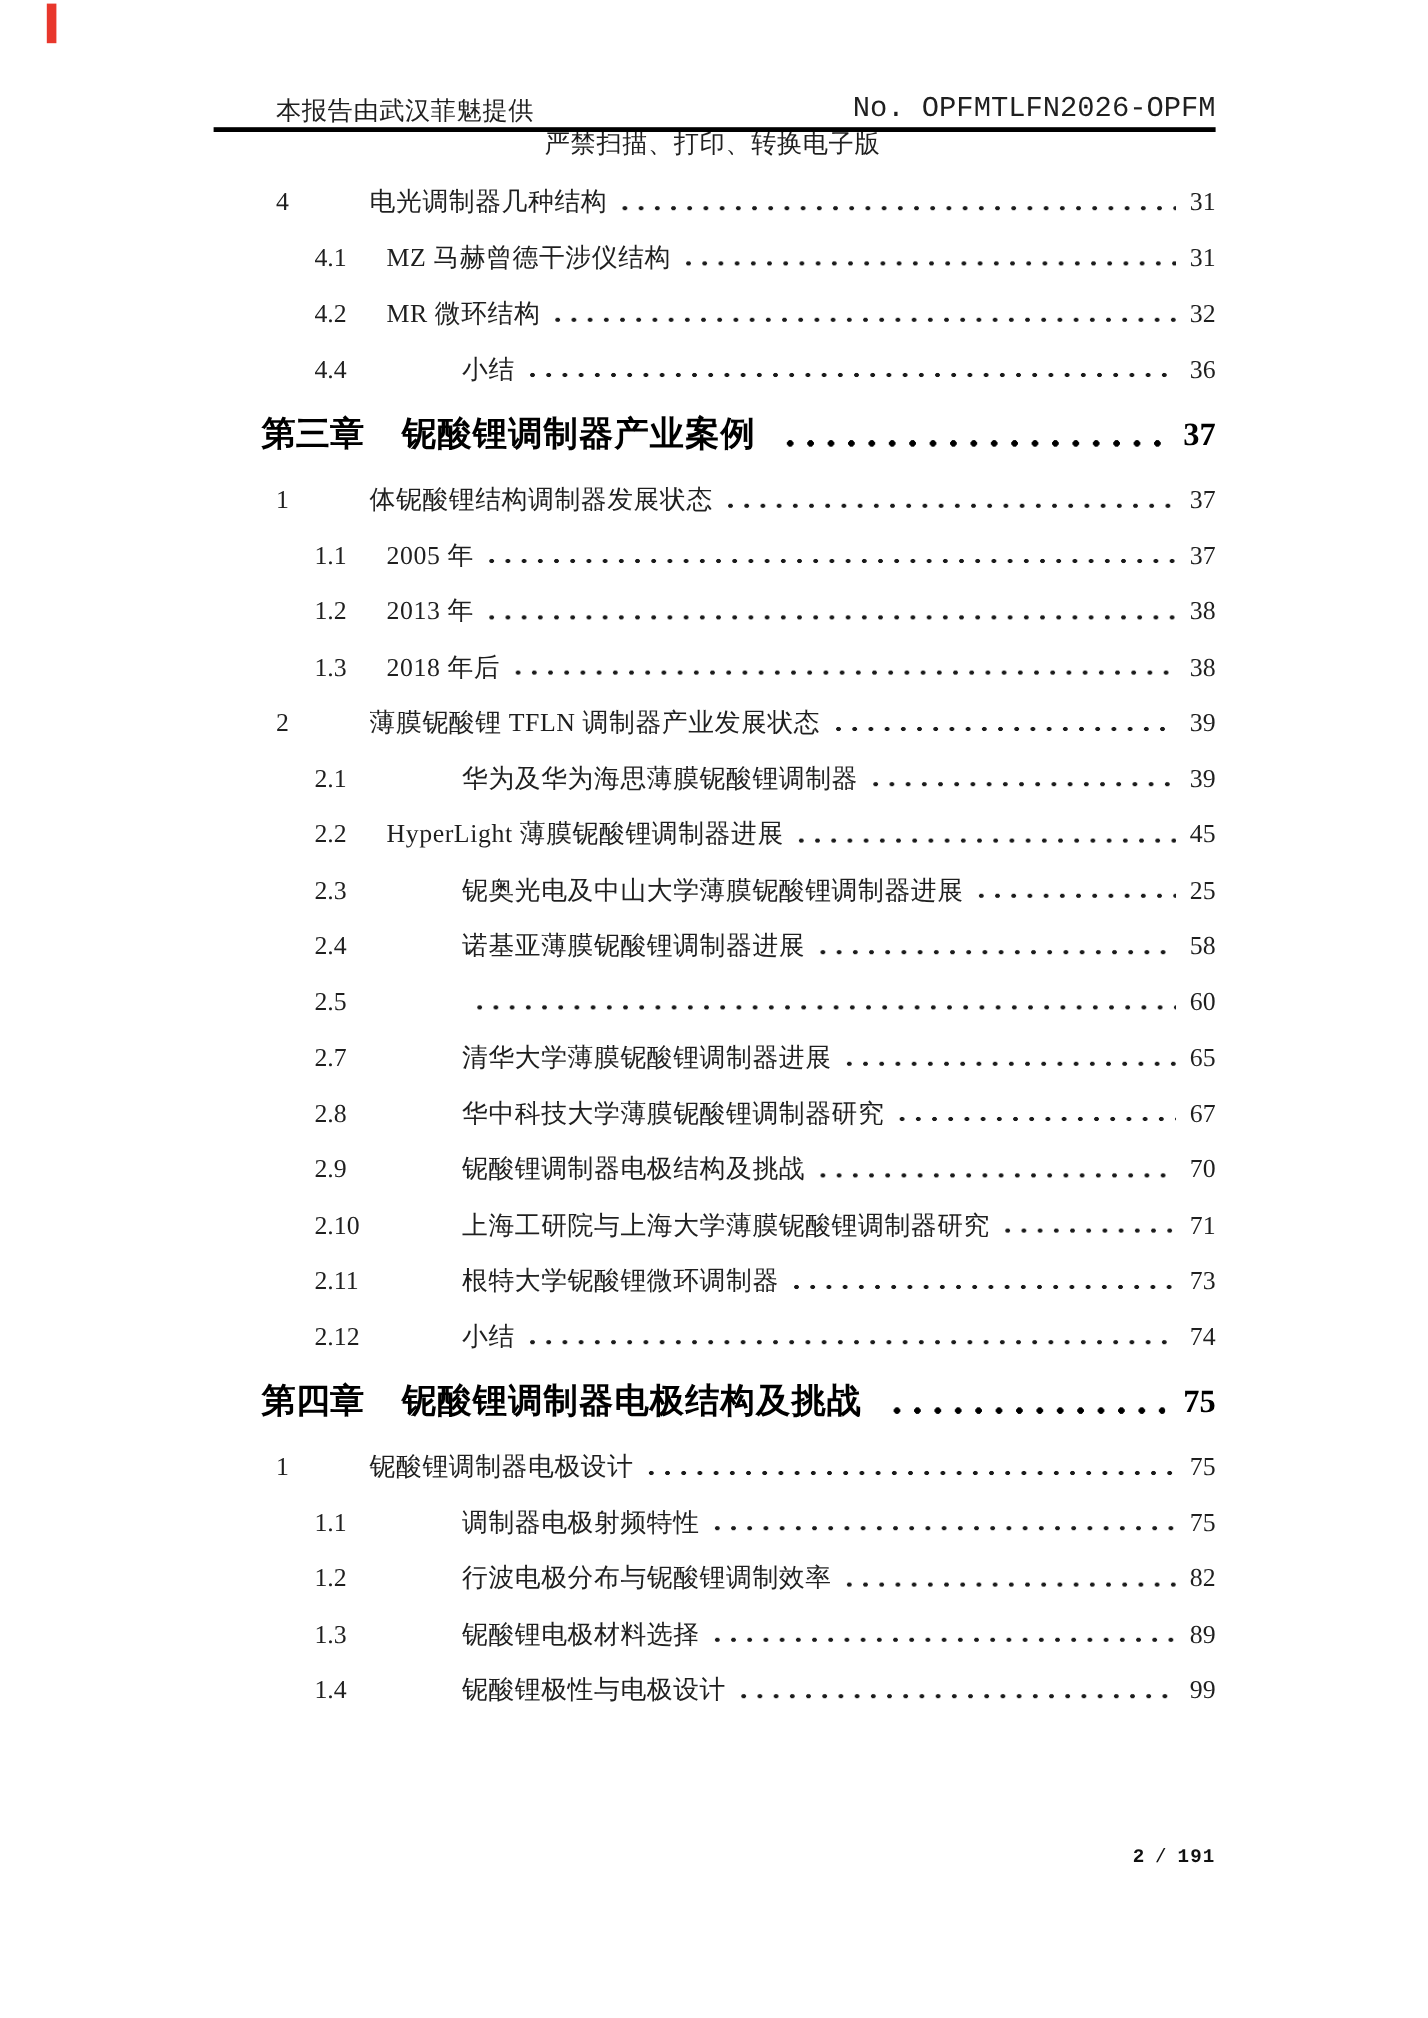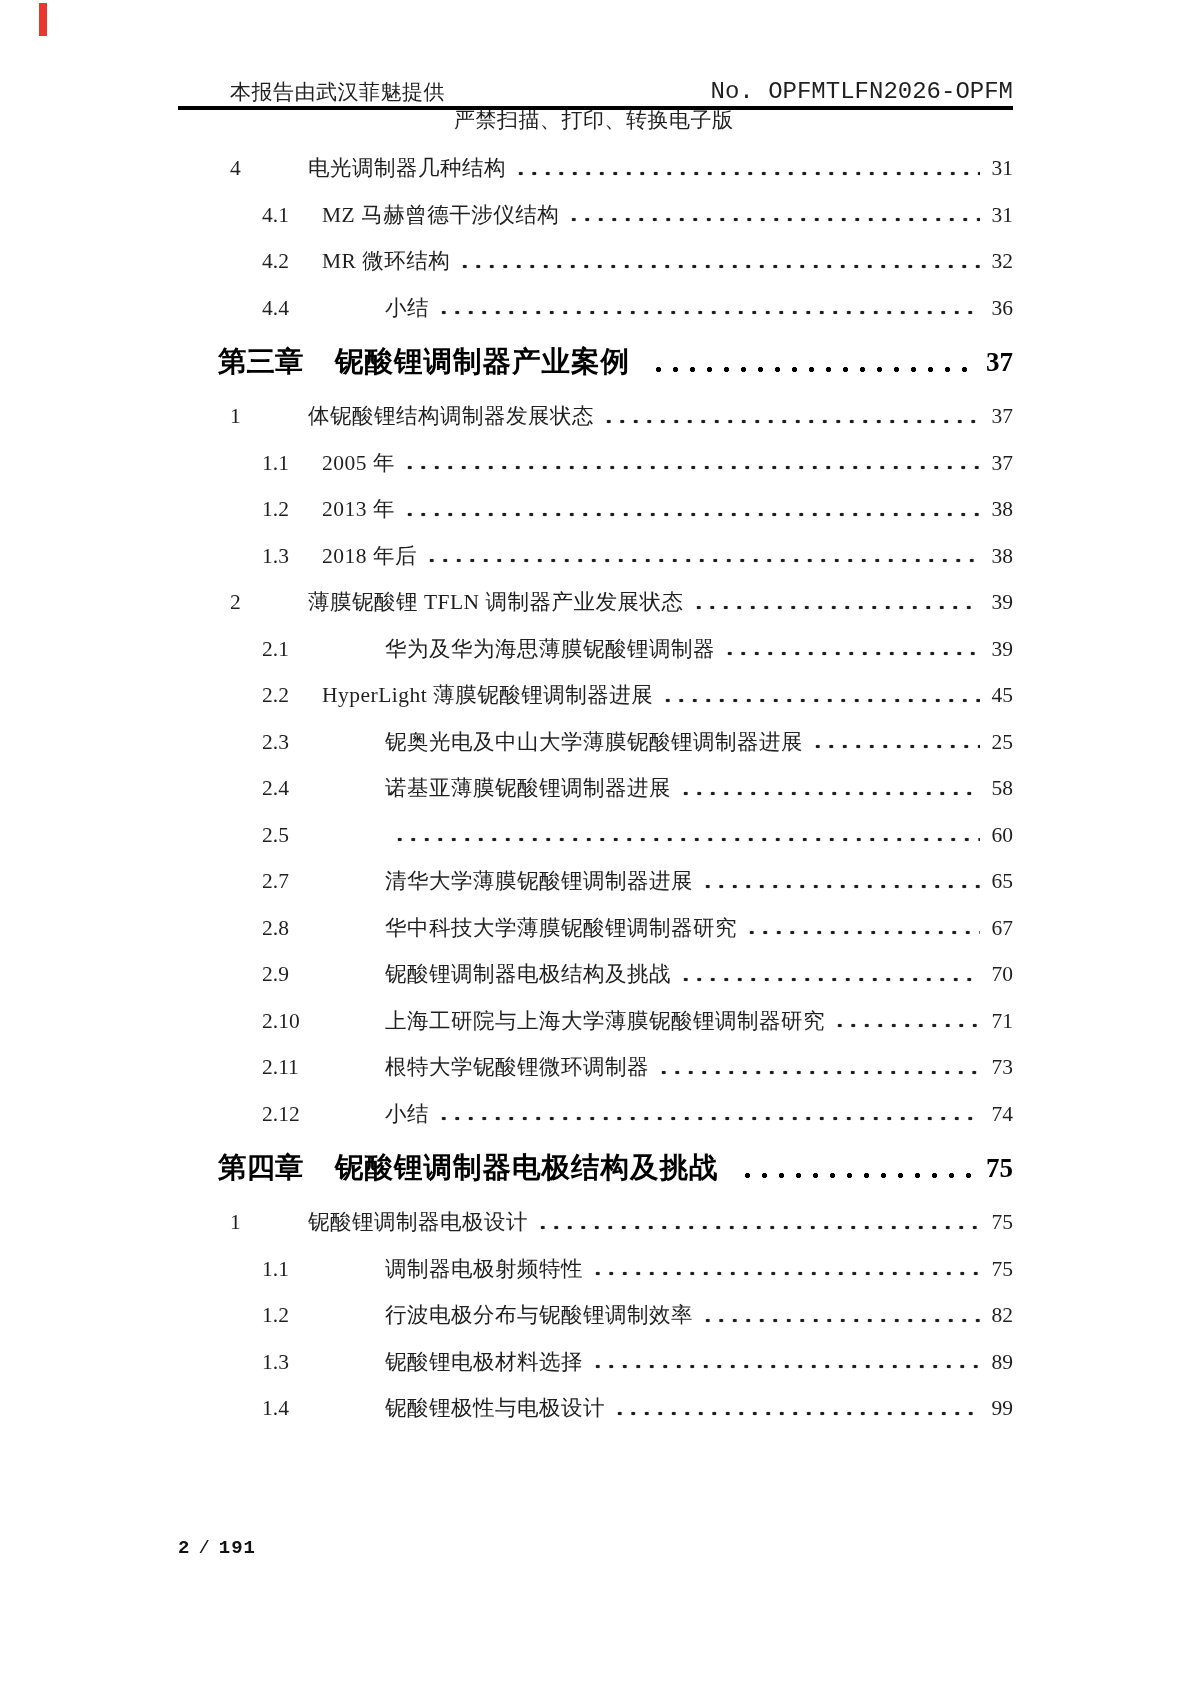--- a/index.html
+++ b/index.html
@@ -42,21 +42,21 @@
   .row.chapter{height:62px;line-height:62px;font-size:28.5px;font-weight:700;color:#000;gap:10px;}
   .row.chapter .num{margin-left:40px;width:107px;}
   .row.chapter .title{letter-spacing:1px;}
   .row.chapter .leader{margin:0 4px 0 10px;
     background-image:radial-gradient(circle, #000 2.5px, transparent 2.9px);
     background-size:17px 7px;background-position:left calc(100% - 20px);}
   .row.chapter .pg{font-size:27px;}
   
   .ftr{
     position:absolute;left:178px;top:1524px;width:835px;height:48px;
-    text-align:left;font-size:19px;line-height:48px;font-weight:700;color:#111;
+    text-align:right;font-size:16px;line-height:48px;font-weight:700;color:#111;
     font-family:"Liberation Mono","DejaVu Sans Mono",monospace;letter-spacing:1px;
   }
   .ftr .sep{margin:0 8px;font-weight:400;}
 </style>
 </head>
 <body>
 
 <div class="page">
 
   <div class="corner-marker" style="background: rgb(232, 55, 44);"></div>

